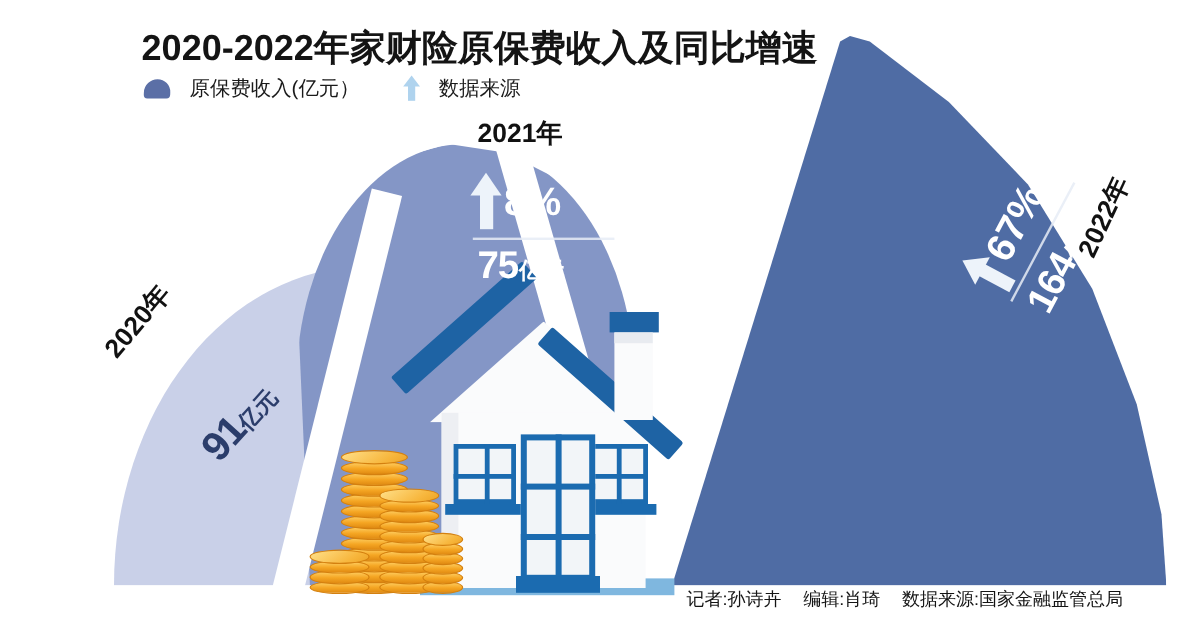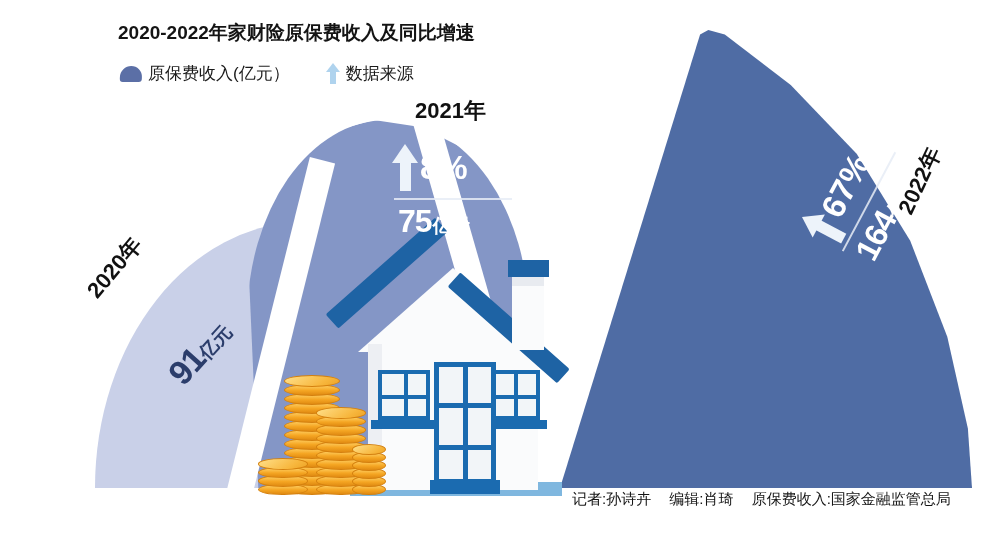--- a/index.html
+++ b/index.html
@@ -8,31 +8,31 @@
     width:1000px;height:534px;overflow:hidden;
     background:#ffffff;
     font-family:"Liberation Sans","DejaVu Sans",sans-serif;
     position:relative;
   }
   #stage{position:absolute;left:0;top:0;width:1000px;height:534px;overflow:hidden;background:#fff;}
 
   
   .title{
     position:absolute;left:118px;top:20px;
-    font-size:19px;font-weight:700;color:#141414;
+    font-size:30px;font-weight:700;color:#141414;
     letter-spacing:0px;white-space:nowrap;
     z-index:40;
   }
   .legend{
     position:absolute;left:120px;top:62px;
     display:flex;align-items:center;gap:10px;
     z-index:40;white-space:nowrap;
   }
   .legend-item{display:flex;align-items:center;gap:6px;}
-  .legend-label{font-size:17px;color:#1a1a1a;}
+  .legend-label{font-size:17px;color:#1a1a1a;margin-left:10px;}
   .lg-fan{
     width:22px;height:16px;
     background:#5B6FA6;
     border-radius:11px 11px 3px 3px;
     transform:skewX(-2deg);
   }
   .lg-arrow{position:relative;width:14px;height:20px;}
   .lg-arrow i{
     position:absolute;left:4px;top:6px;width:6px;height:14px;background:#AFD3EE;
   }
@@ -64,21 +64,21 @@
   }
 
   
   .sep{position:absolute;background:#ffffff;z-index:7;}
   #sep-a{left:226px;top:150px;width:26px;height:345px;transform:rotate(14deg);transform-origin:50% 100%;}
   #sep-b{left:520px;top:60px;width:26px;height:435px;transform:rotate(-16deg);transform-origin:50% 100%;}
 
   
   .year-tag{position:absolute;font-size:22px;font-weight:700;color:#111;white-space:nowrap;z-index:42;}
   #yr2020{left:92px;top:280px;transform:rotate(-50deg);transform-origin:0 50%;}
-  #yr2021{left:415px;top:96px;}
+  #yr2021{left:398px;top:96px;}
   #yr2022{left:905px;top:198px;transform:rotate(-65deg);transform-origin:0 50%;}
 
   
   .val-rot{position:absolute;z-index:30;white-space:nowrap;}
 
   
   #v2020{left:175px;top:360px;transform:rotate(-48deg);transform-origin:0 50%;color:#2B3D6B;}
   #v2020 .num{font-size:34px;font-weight:700;letter-spacing:-1px;}
   #v2020 .unit{font-size:19px;font-weight:700;}
 
@@ -280,16 +280,16 @@
       <span class="lg-arrow">
           <i></i>
         </span>
       <span class="legend-label">数据来源</span>
     </div>
   </div>
 
   <div class="footer">
     <span>记者:孙诗卉</span>
     <span>编辑:肖琦</span>
-    <span>原保费收入:国家金融监管总局</span>
+    <span>数据来源:国家金融监管总局</span>
   </div>
 
 </div>
 
 </body></html>

